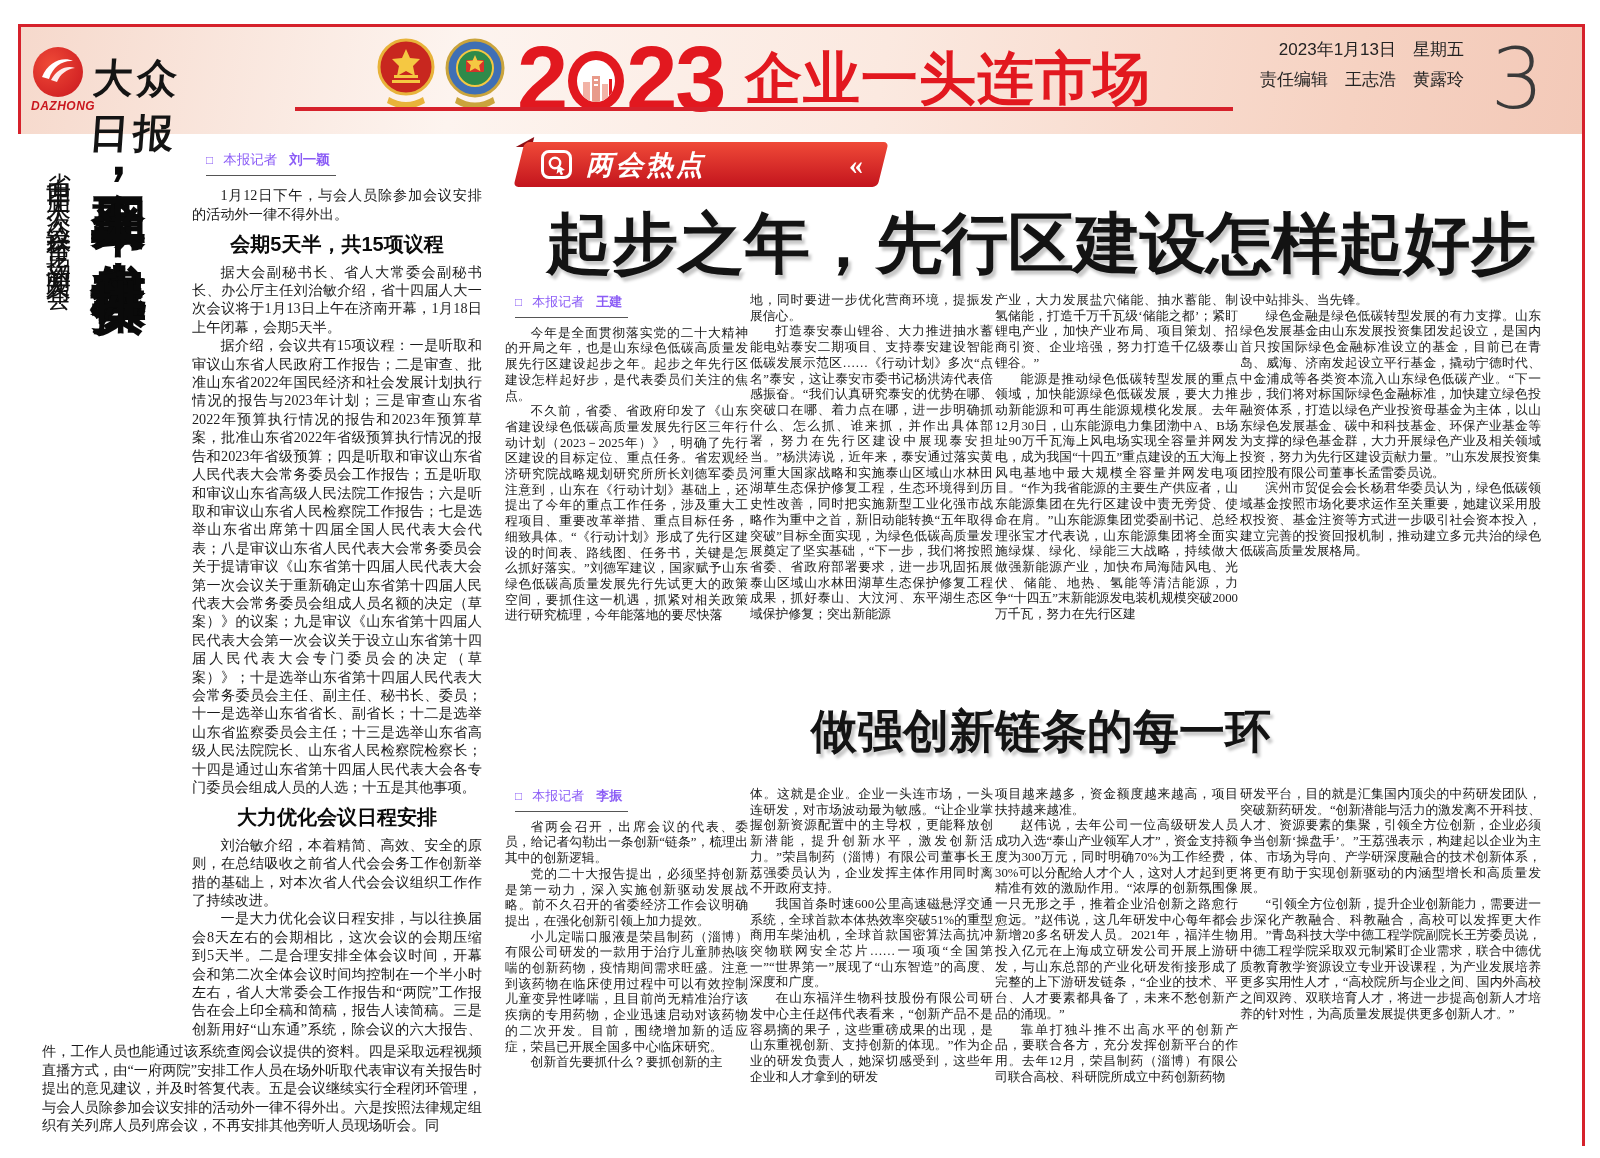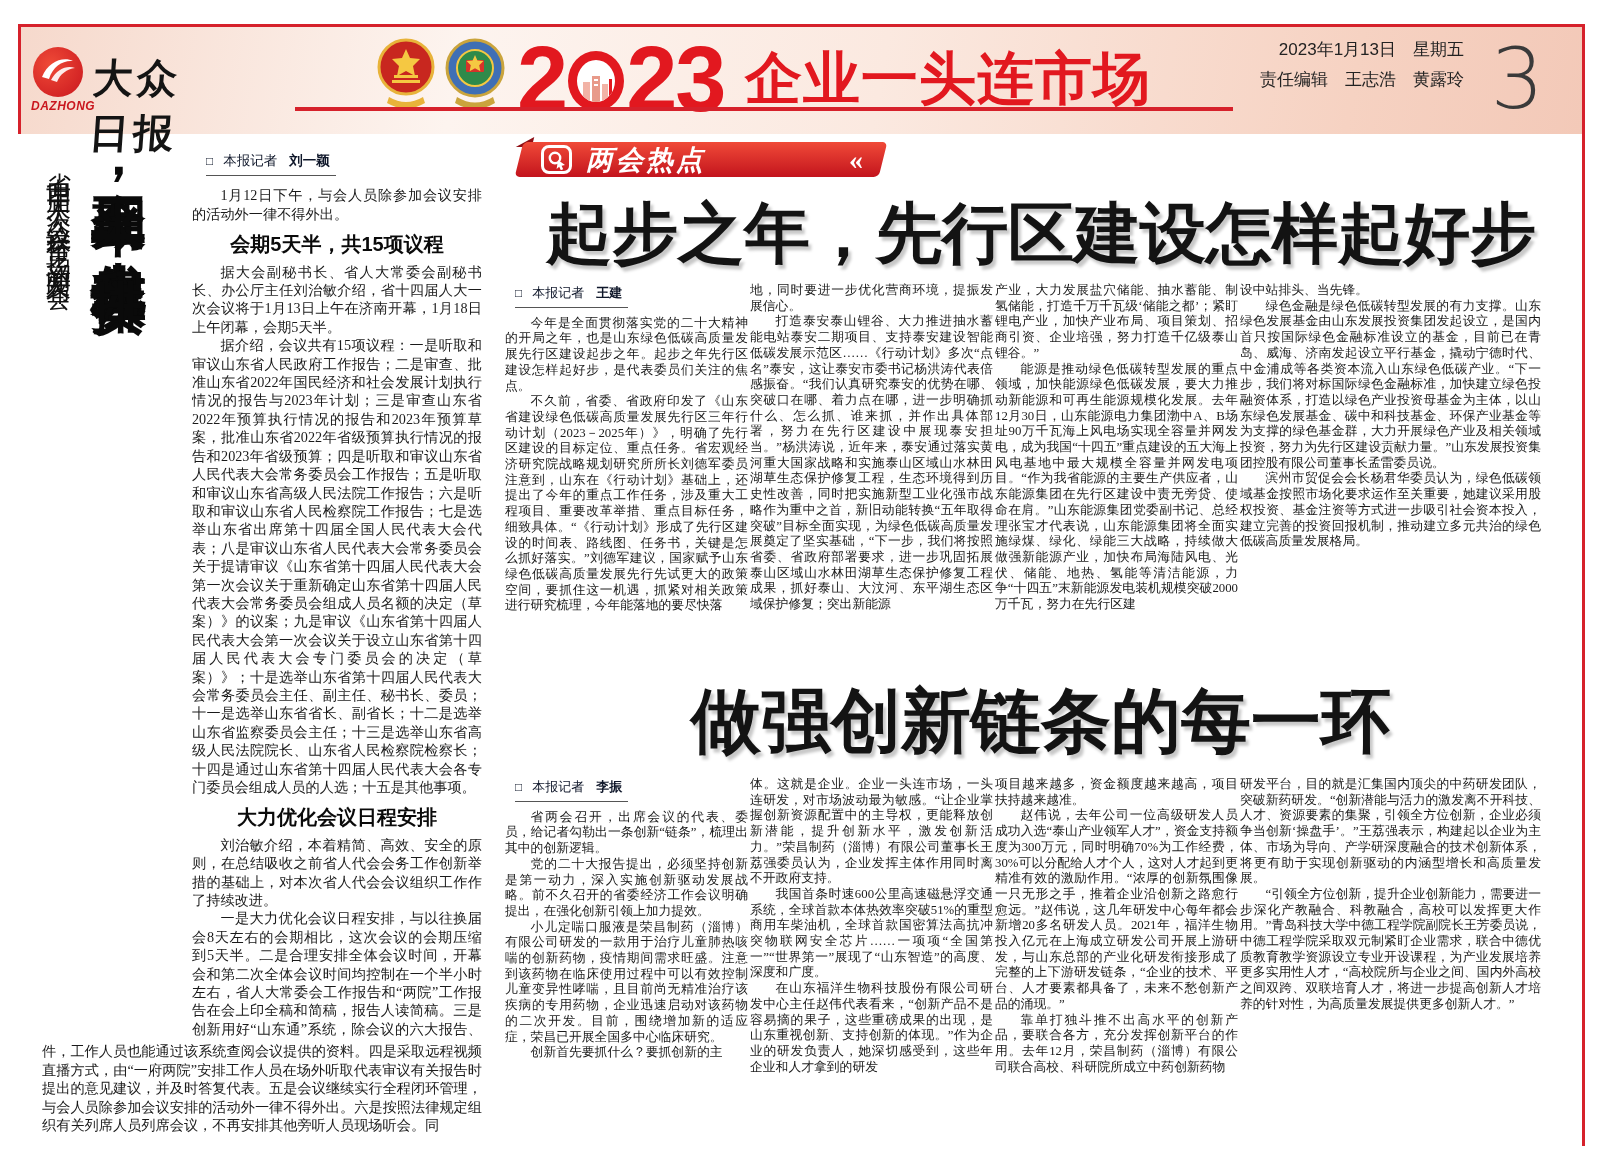--- a/index.html
+++ b/index.html
@@ -44,51 +44,51 @@
   .kicker-v { position:absolute; left:42px; top:152px; height:630px; writing-mode:vertical-rl;
               font-size:25px; letter-spacing:6px; color:#111; }
   .headline-v { position:absolute; left:82px; top:150px; height:960px; writing-mode:vertical-rl;
                 font-family:"Liberation Sans","DejaVu Sans",sans-serif; font-weight:900;
                 font-size:55px; letter-spacing:2px; color:#0a0a0a; }
 
   
   .para { text-indent:2em; text-align:justify; margin:0; }
   .para.cont { text-indent:0; }
   .byline { display:inline-block; margin:2px 0 10px 14px; padding:0 6px 5px 0;
-            border-bottom:1px solid #555; font-size:13.5px; color:#0f172a; white-space:nowrap; }
+            border-bottom:1px solid #555; font-size:13.5px; color:#8b5cf6; white-space:nowrap;font-family:Liberation Mono, monospace; }
   .byline .sq { font-size:12px; margin-right:10px; }
   .byline b { margin-left:12px; font-weight:bold; }
 
   
   .left-col { position:absolute; left:192px; top:150px; width:290px; height:890px; overflow:hidden;
               font-size:14.2px; line-height:18.4px; }
   .left-col h3 { font-family:Liberation Sans, sans-serif; font-weight:900;
                  font-size:20px; text-align:center; margin:12px 0 9px; color:#0a0a0a; }
   .left-bottom { position:absolute; left:42px; top:1042px; width:440px; height:114px; overflow:hidden;
                  font-size:14.2px; line-height:18.6px; }
 
   
   .main { position:absolute; left:505px; top:142px; width:1072px; height:1010px; }
 
-  .hotspot { position:relative; margin-left:14px; width:364px; height:35px; }
+  .hotspot { position:relative; margin-left:14px; width:364px; height:45px; }
   .hotspot-bg { position:absolute; inset:0; background:linear-gradient(180deg,#f04a38,#c3141d);
                 transform:skewX(-14deg); border-radius:5px; }
   .hotspot-fold { position:absolute; left:-2px; top:-5px; width:0; height:0;
                   border-left:16px solid transparent; border-bottom:10px solid #8f0e14; transform:skewX(-14deg); }
   .hotspot-content { position:absolute; inset:0; display:flex; align-items:center; padding:0 20px 0 22px; }
   .hotspot-icon { width:31px; height:29px; border:3px solid #fff; border-radius:8px;
                   display:flex; align-items:center; justify-content:center; }
   .hotspot-label { margin-left:14px; color:#fff; font-family:"Liberation Sans","DejaVu Sans",sans-serif;
                    font-weight:900; font-style:italic; font-size:27px; letter-spacing:3px; }
   .hotspot-chevron { margin-left:auto; color:#fff; font-size:28px; font-weight:bold; line-height:20px; }
 
   .headline1, .headline2 { font-family:"Liberation Sans","DejaVu Sans",sans-serif; font-weight:900;
                    text-align:center; color:#131313; text-shadow:3px 4px 3px #c8c8c8; white-space:nowrap; }
   .headline1 { margin-top:10px; font-size:66px; line-height:92px; height:96px; }
-  .headline2 { font-size:70px; line-height:96px; height:104px; }
+  .headline2 { font-size:46px; line-height:96px; height:104px; }
 
   .row { display:flex; gap:2px; }
   .row .c { width:243px; overflow:hidden; font-size:12.8px; line-height:15.7px; }
   .row .c.c4 { width:301px; }
   .row1 { height:390px; }
   .row2 { height:360px; }
   .row .byline { font-size:13px; margin-left:10px; margin-bottom:8px; }
 
   .icon-svg { display:block; }
 </style>

